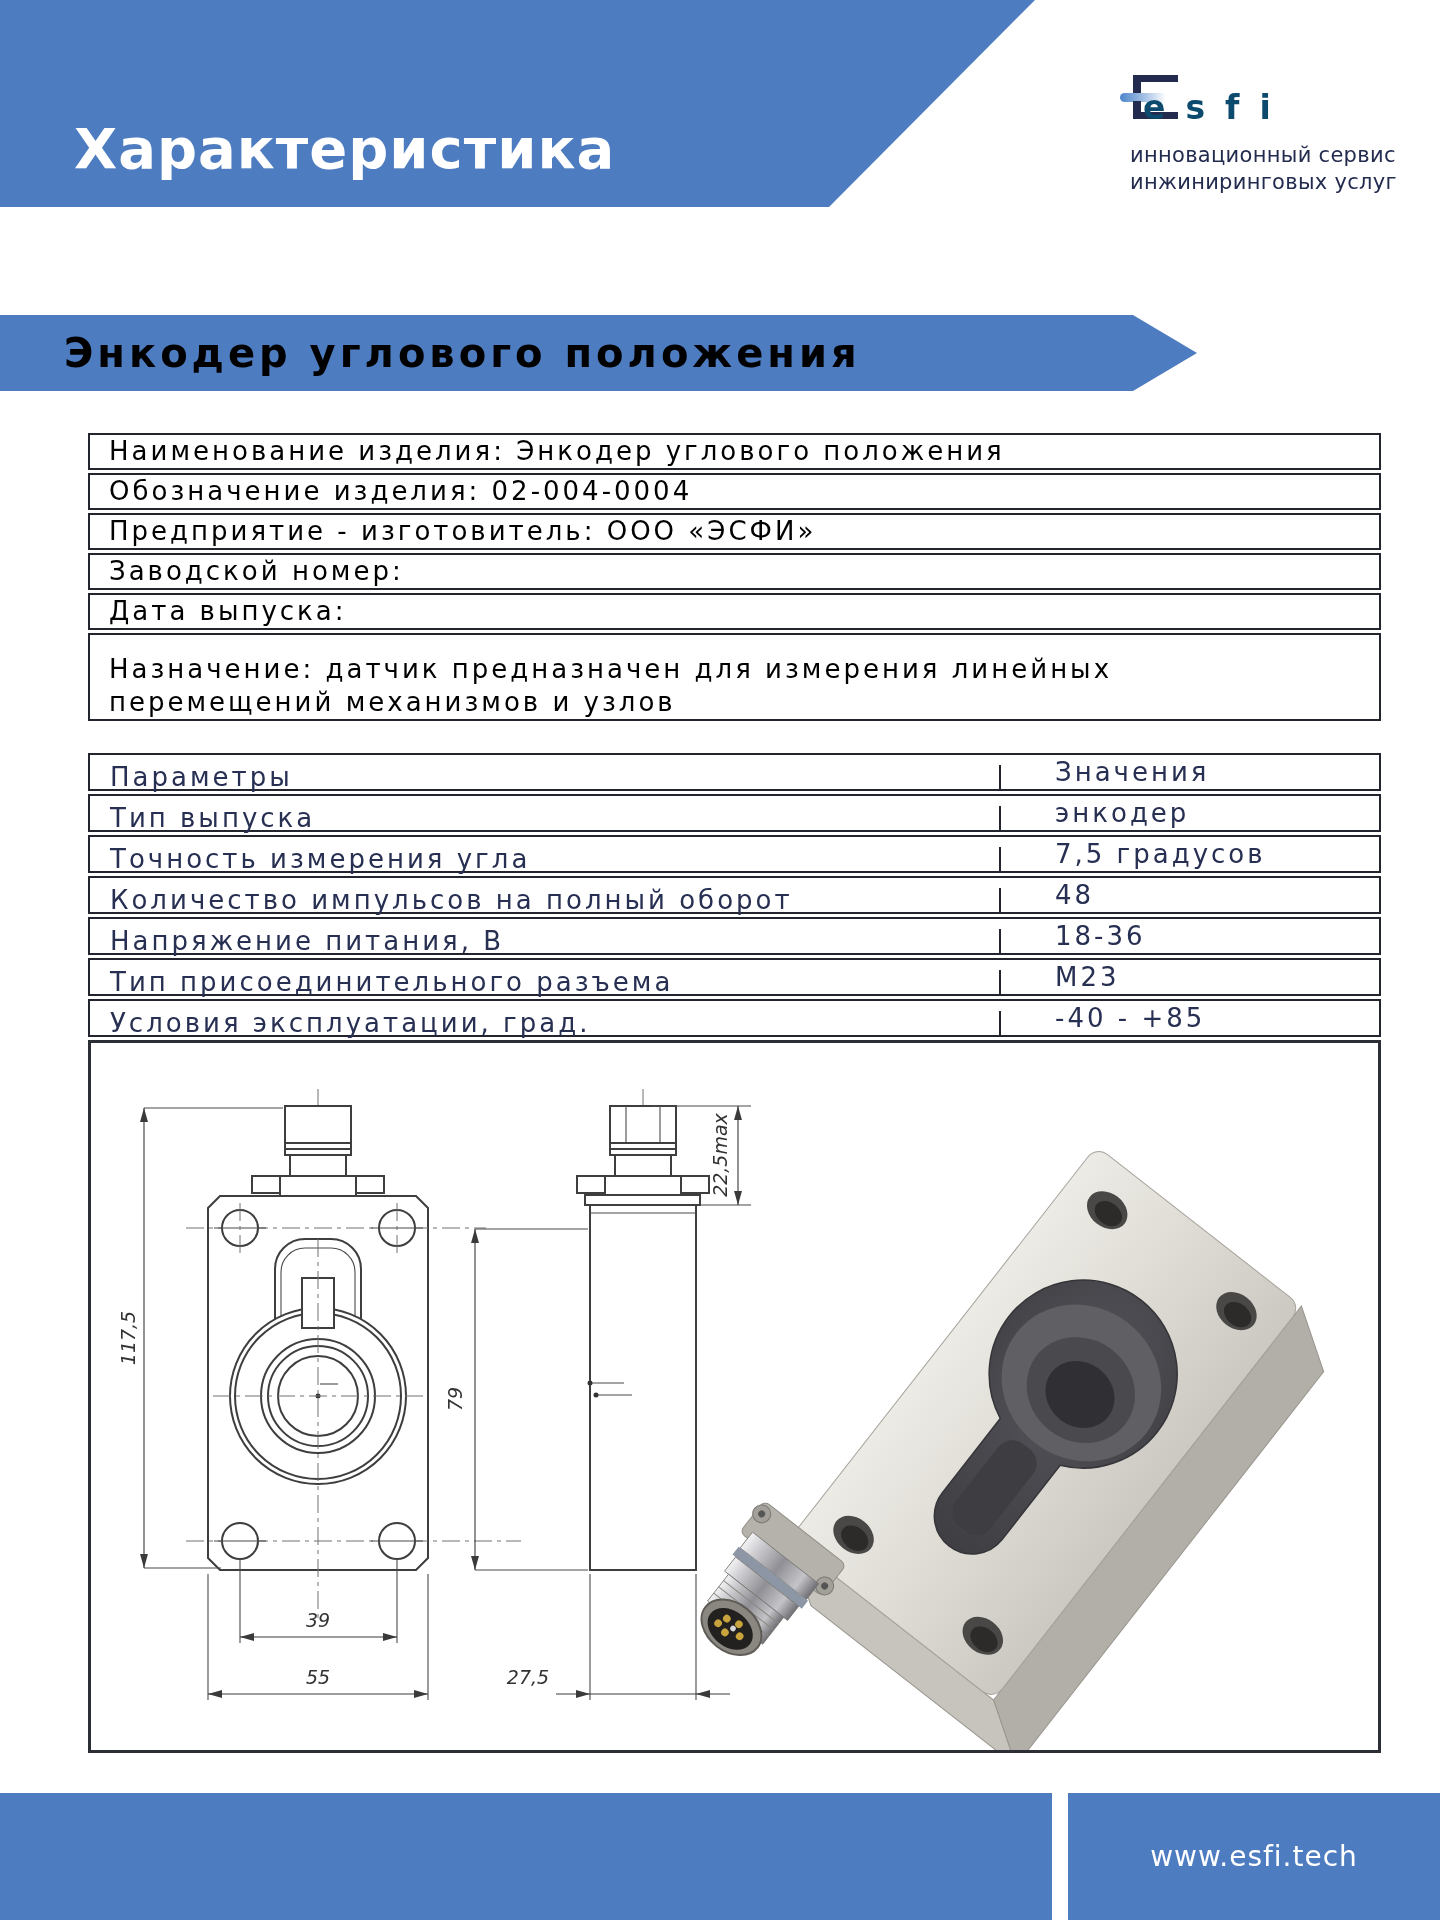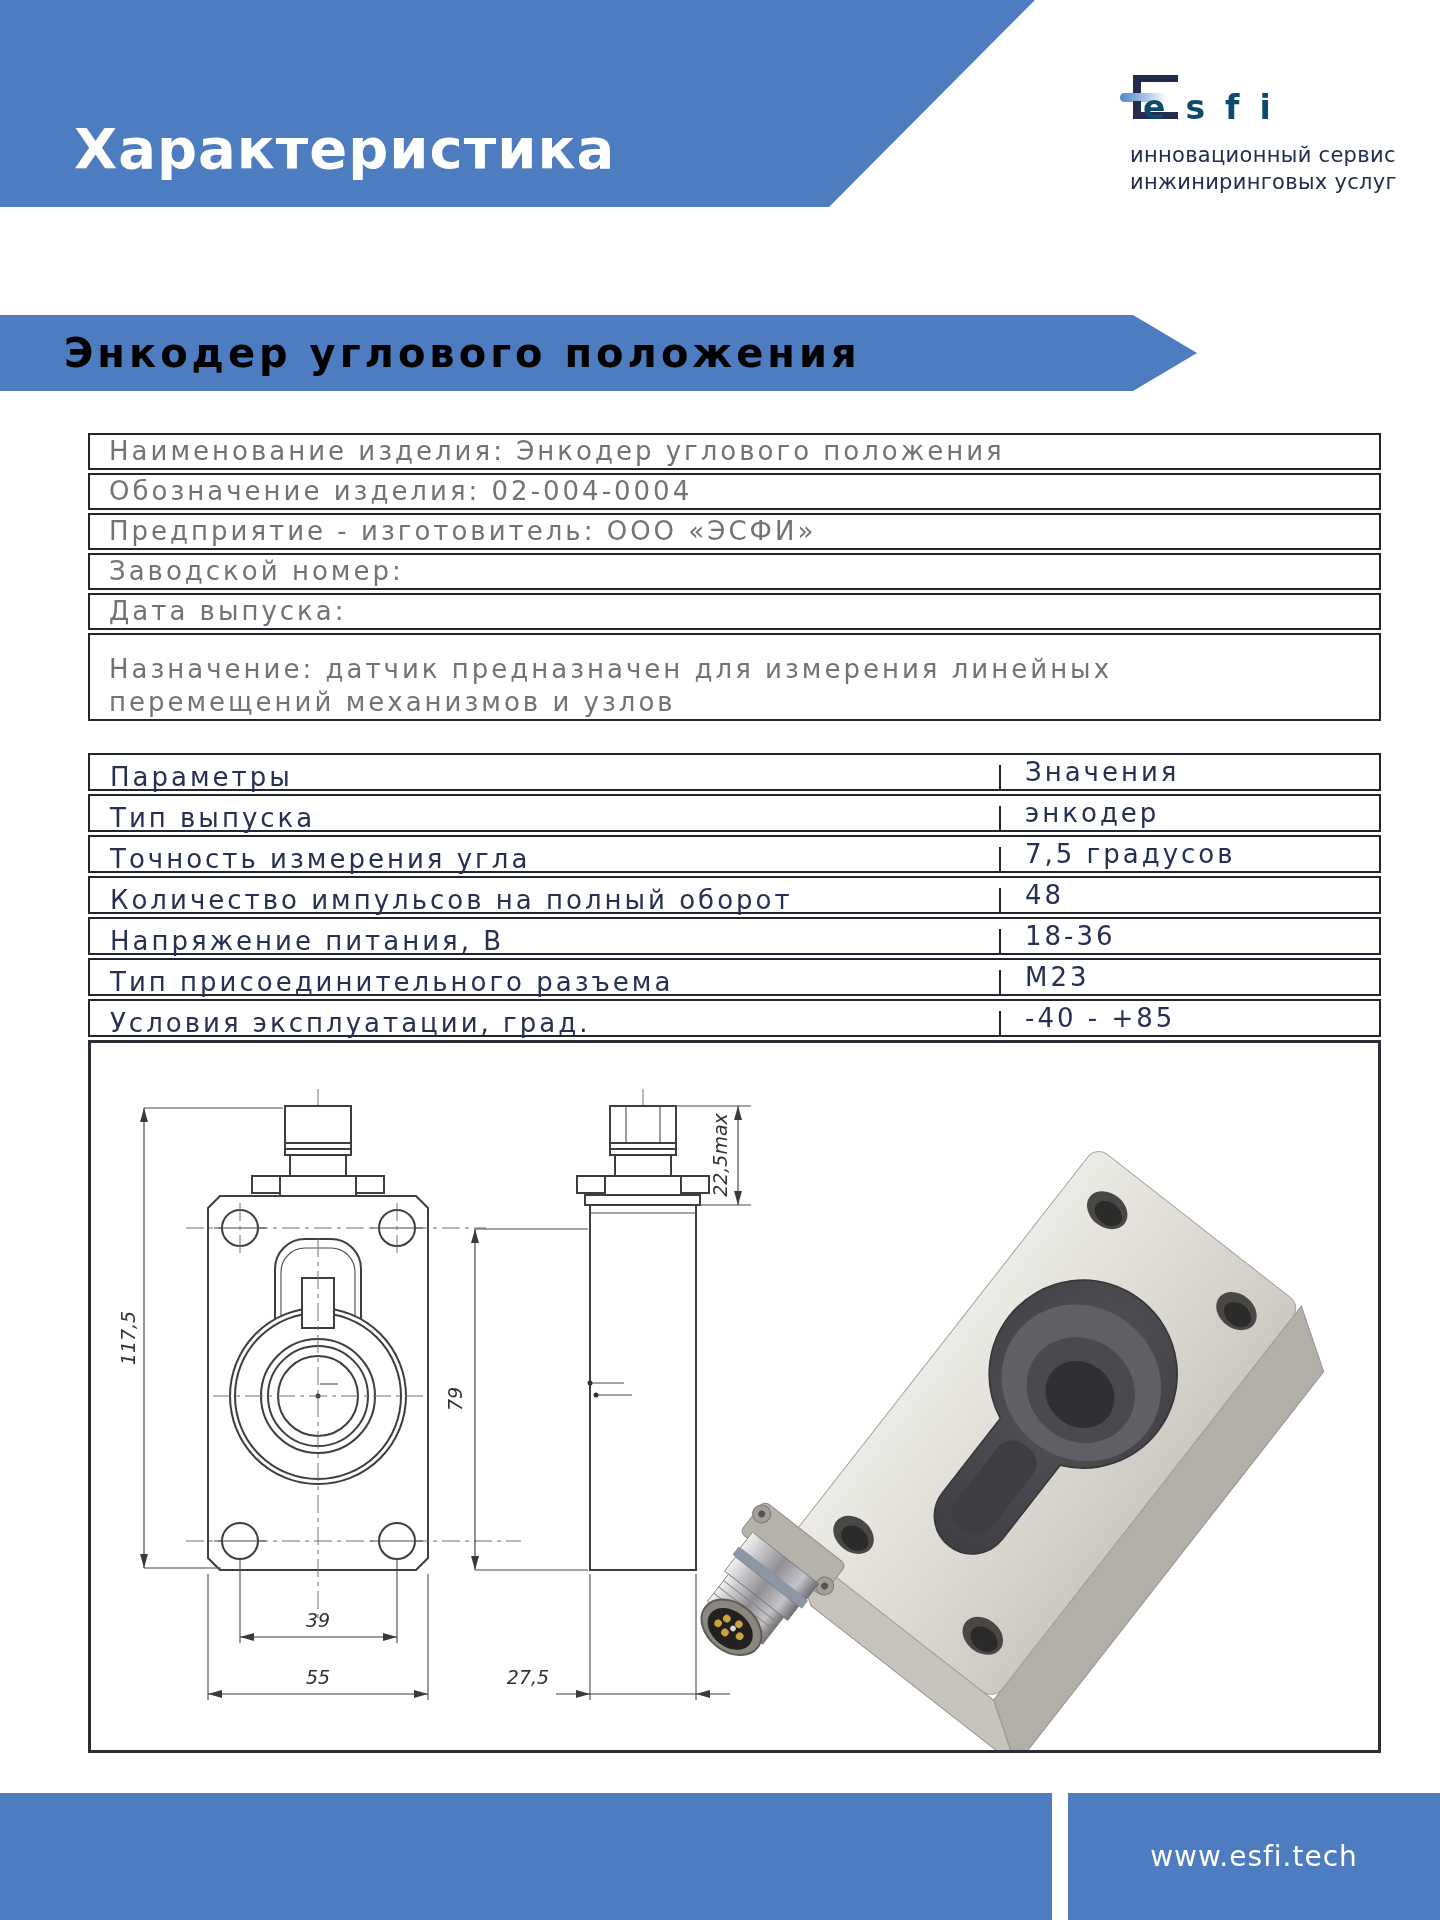--- a/index.html
+++ b/index.html
@@ -18,29 +18,29 @@
       letter-spacing:0.3px;color:#232c4e;font-weight:500;}
   
   .section-banner{position:absolute;left:0;top:315px;width:1197px;height:76px;background:#4d7cc0;
       clip-path:polygon(0 0,1133px 0,100% 38px,1133px 100%,0 100%);
       display:flex;align-items:center;}
   .banner-title{padding-left:64px;font-size:40px;font-weight:bold;color:#000000;letter-spacing:4px;}
   
   .info-table{position:absolute;left:88px;top:433px;width:1293px;}
   .trow{box-sizing:border-box;background:#fff;border:2px solid #23252e;margin-bottom:3px;
       min-height:36px;display:flex;align-items:center;padding:0 10px 0 19px;
-      font-size:26px;letter-spacing:3px;color:#737373;white-space:nowrap;line-height:33px;}
+      font-size:26px;letter-spacing:3px;color:#000000;white-space:nowrap;line-height:33px;}
   .trow--tall{white-space:normal;min-height:77px;align-items:flex-start;padding-top:18px;}
   .trow--tall span{max-width:1190px;display:inline-block;}
   .params-table{position:absolute;left:88px;top:753px;width:1293px;}
   .prow{box-sizing:border-box;background:#fff;border:2px solid #23252e;margin-bottom:3px;
       height:38px;display:flex;font-size:26px;letter-spacing:3px;color:#272f52;}
   .pcell1{box-sizing:border-box;width:911px;border-right:2px solid #23252e;display:flex;
       align-items:center;padding-left:20px;white-space:nowrap;overflow:visible;margin-top:10px;}
-  .pcell2{flex:1;display:flex;align-items:center;padding-left:24px;white-space:nowrap;}
+  .pcell2{flex:1;display:flex;align-items:center;padding-left:54px;white-space:nowrap;}
   
   .technical-drawing{position:absolute;left:88px;top:1040px;width:1293px;height:713px;
       box-sizing:border-box;border:3px solid #2c2e35;background:#fff;}
   .ol{fill:#ffffff;stroke:#3e3e3e;stroke-width:2;}
   .nf{fill:none;stroke:#3e3e3e;stroke-width:2;}
   .thin{fill:none;stroke:#4a4a4a;stroke-width:1.1;}
   .cl{fill:none;stroke:#707070;stroke-width:1;stroke-dasharray:18 5 4 5;}
   .dim{fill:none;stroke:#3a3a3a;stroke-width:1.1;}
   .dimtxt{font-family:"DejaVu Sans", sans-serif;font-style:italic;font-size:19px;fill:#333333;}
   

